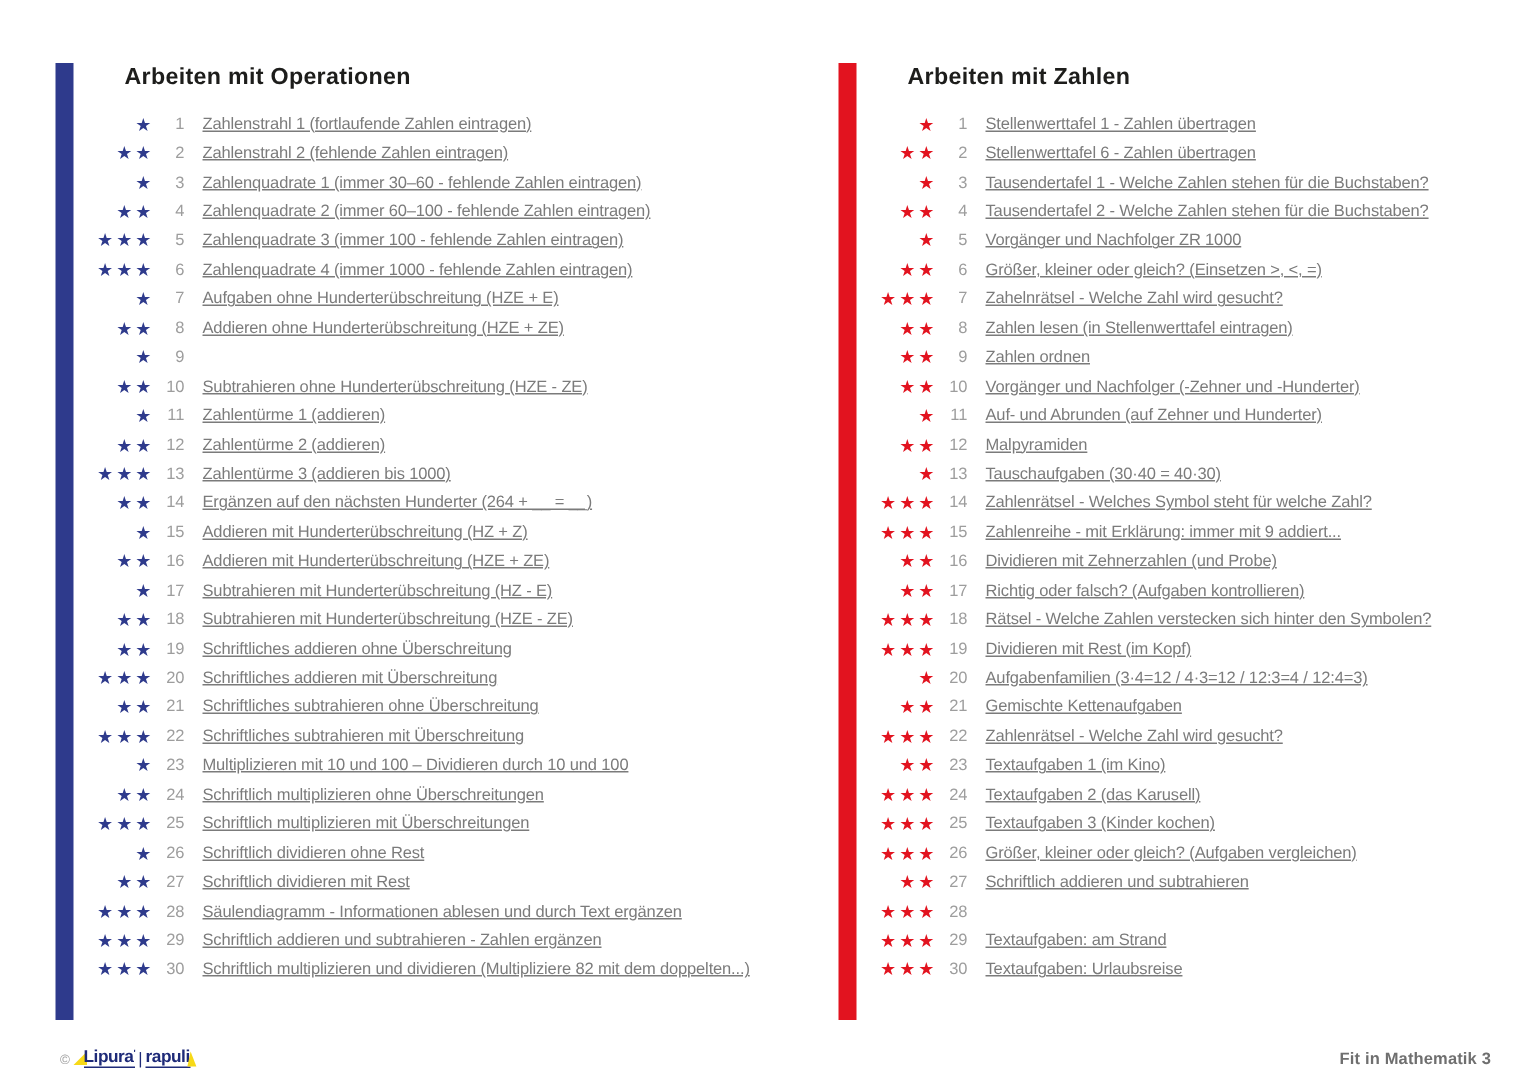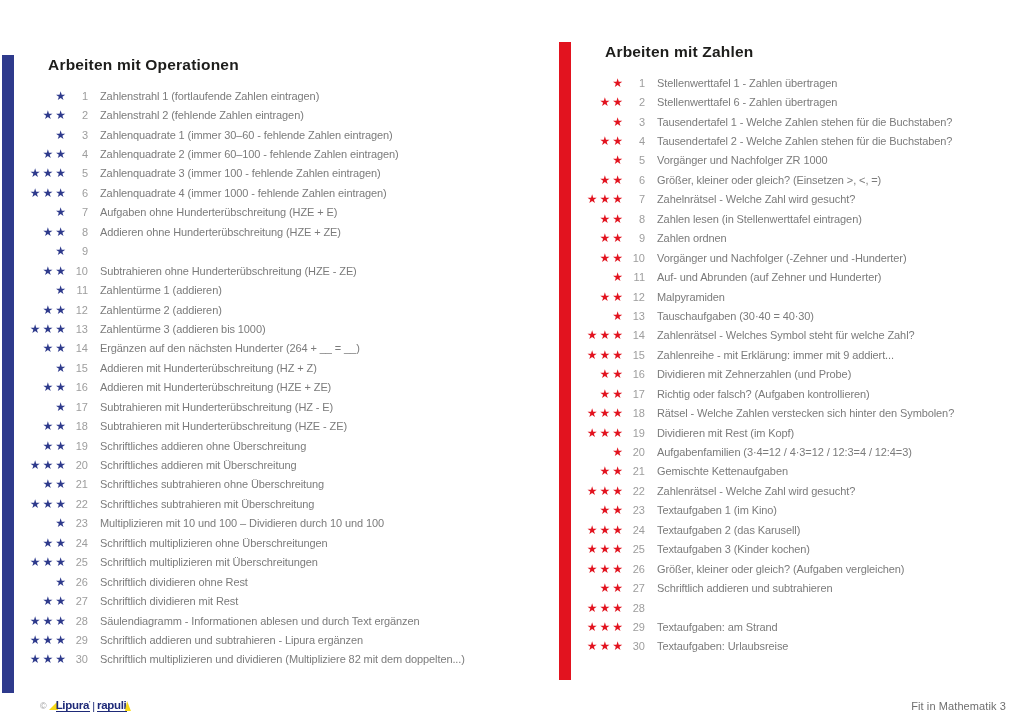--- a/index.html
+++ b/index.html
@@ -1,39 +1,39 @@
 <!DOCTYPE html>
 <html><head>
 <meta charset="utf-8">
 <style>
   html,body { margin:0; padding:0; background:#ffffff; }
   .page {
     position:relative; width:1024px; height:724px; background:#ffffff;
     font-family:"Liberation Sans", sans-serif; overflow:hidden;
   }
   .column { position:absolute; top:42px; width:494px; height:650px; }
-  .col-0 { left:2px;margin-top:13px; }
+  .col-0 { left:37px; }
   .col-1 { left:531px;margin-left:28px; }
   .bar { position:absolute; left:0; top:0; width:12px; height:638px; }
   .col-title {
     position:absolute; left:46px; top:1px;
     font-size:15.5px; font-weight:bold; color:#1d1d1b; letter-spacing:0.2px;
     white-space:nowrap;
   }
   .rows { position:absolute; left:0; top:31px; width:494px; }
   .row { display:flex; align-items:center; height:19.45px; white-space:nowrap; }
   .stars {
     width:66px; text-align:right; font-size:12px; letter-spacing:2px;
     line-height:1; font-family:"DejaVu Sans", sans-serif;
   }
   .num {
     width:20px; text-align:right; color:#9d9d9d; font-size:11px;
   }
   .label {
-    margin-left:12px; color:#7b7b7b; font-size:11px; letter-spacing:-0.1px;
+    margin-left:12px; color:#7b7b7b; font-size:11px; letter-spacing:-0.1px;text-decoration:underline;
   }
   .footer-logo {
     position:absolute; left:40px; top:698px; display:flex; align-items:flex-end;
     height:14px;
   }
   .copyright { font-size:9px; color:#9b9b9b; margin-right:2px; line-height:12px; }
   .logo-triangle {
     width:0; height:0; border-bottom:9px solid #f7d917;
     border-left:9px solid transparent; margin-right:-2px; margin-bottom:2px;
   }
@@ -42,22 +42,23 @@
     border-bottom:1.5px solid #1e2a78; line-height:12px; letter-spacing:-0.3px;
   }
   .brand-mark { font-size:6px; color:#1e2a78; vertical-align:top; line-height:8px; }
   .logo-sep { font-size:11px; color:#1e2a78; margin:0 2px; line-height:12px; font-weight:normal; }
   .logo-spark {
     width:0; height:0; border-bottom:10px solid #f7d917;
     border-right:6px solid transparent; margin-left:-1px; margin-bottom:1px;
     transform:skewX(-12deg);
   }
   .footer-right {
-    position:absolute; right:18px; top:700px; font-size:11px; color:#6f6f6f;
+    position:absolute; right:30px; top:700px; font-size:11px; color:#6f6f6f;
     letter-spacing:0.1px;
+    font-weight:bold;
   }
 </style>
 </head>
 <body>
 
 <div class="page">
 
   <div class="column col-0">
     <div class="bar" style="background: rgb(46, 58, 140);"></div>
     <div class="col-title">Arbeiten mit Operationen</div>
@@ -197,21 +198,21 @@
           <span class="label">Schriftlich dividieren mit Rest</span>
         </div>
         <div class="row">
           <span class="stars" style="color: rgb(46, 58, 140);">★★★</span>
           <span class="num">28</span>
           <span class="label">Säulendiagramm - Informationen ablesen und durch Text ergänzen</span>
         </div>
         <div class="row">
           <span class="stars" style="color: rgb(46, 58, 140);">★★★</span>
           <span class="num">29</span>
-          <span class="label">Schriftlich addieren und subtrahieren - Lipura ergänzen</span>
+          <span class="label">Schriftlich addieren und subtrahieren - Zahlen ergänzen</span>
         </div>
         <div class="row">
           <span class="stars" style="color: rgb(46, 58, 140);">★★★</span>
           <span class="num">30</span>
           <span class="label">Schriftlich multiplizieren und dividieren (Multipliziere 82 mit dem doppelten...)</span>
         </div>
       </div>
   </div>
 
   <div class="column col-1">

